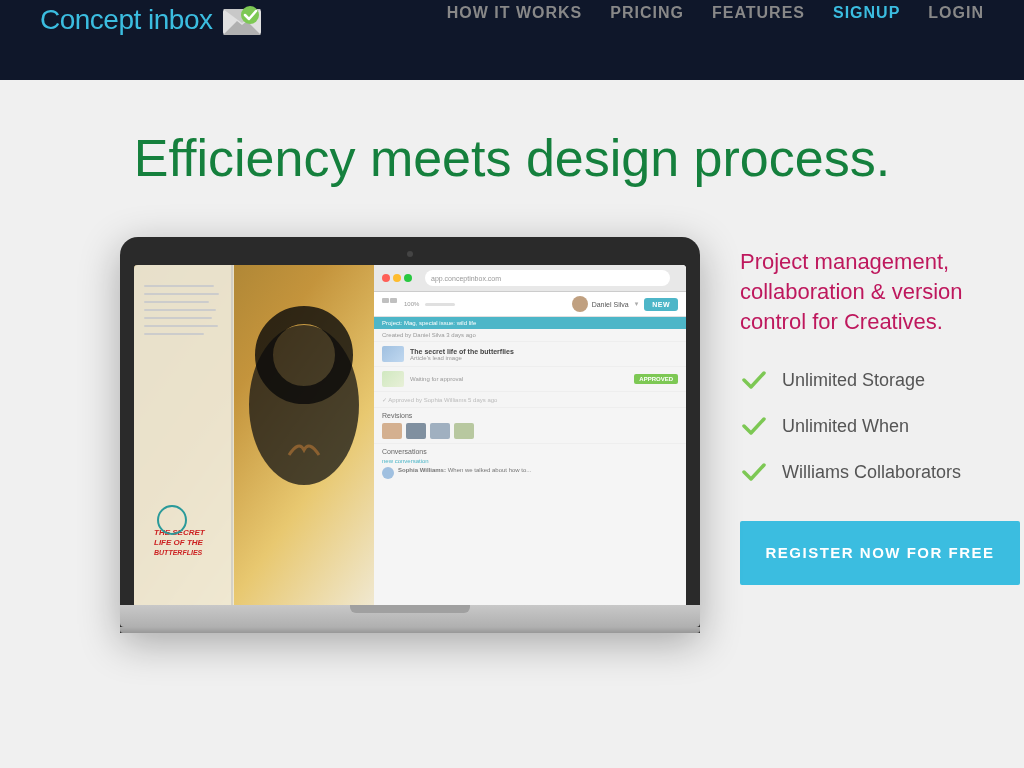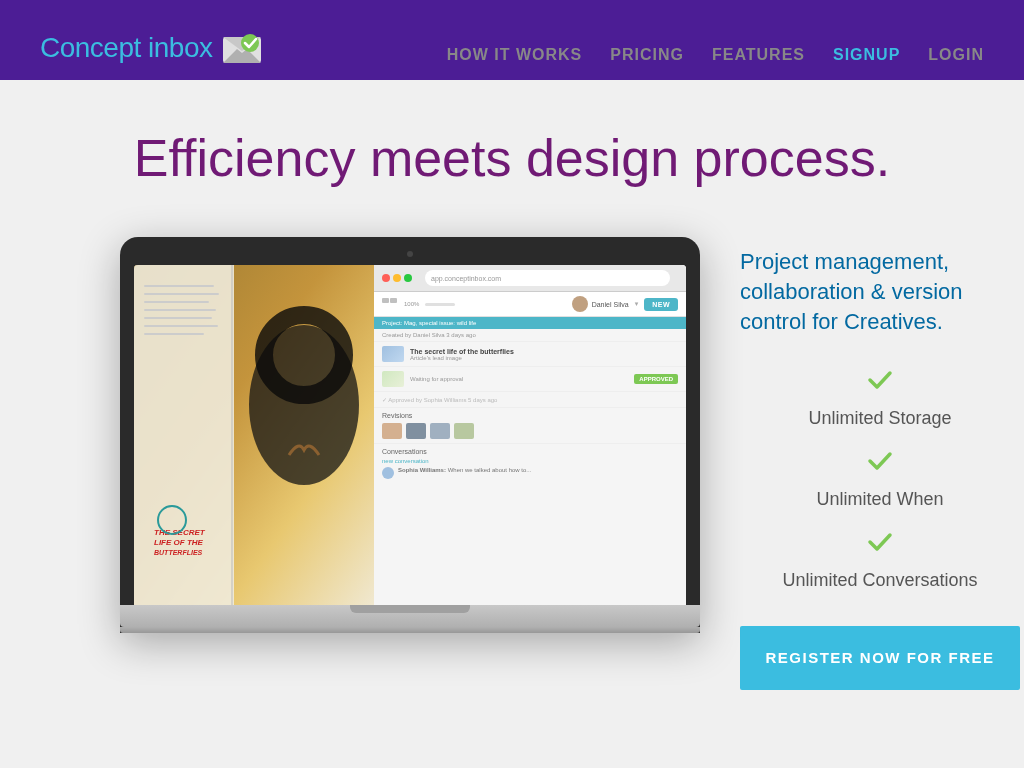--- a/index.html
+++ b/index.html
@@ -6,26 +6,26 @@
     body {
       font-family: 'Helvetica Neue', Arial, sans-serif;
       background: #f0f0f0;
       width: 1024px;
       min-height: 768px;
       overflow-x: hidden;
     }
 
     
     header {
-      background: #4c1d95;
+      background: #0f172a;
       height: 80px;
       display: flex;
-      align-items: flex-end;
+      align-items: flex-start;
       justify-content: space-between;
-      padding: 16px 40px;
+      padding: 4px 40px;
       box-shadow: 0 1px 3px rgba(0,0,0,0.08);
     }
     .logo {
       display: flex;
       align-items: center;
       gap: 10px;
     }
     .logo-text {
       font-size: 28px;
       color: #3bbde0;
@@ -54,21 +54,21 @@
       color: #3bbde0;
     }
 
     
     .hero {
       background: #f0f0f0;
       padding: 50px 60px 40px;
     }
     .hero-headline {
       font-size: 52px;
-      color: #701a75;
+      color: #15803d;
       font-weight: 300;
       text-align: center;
       margin-bottom: 50px;
       line-height: 1.1;
     }
 
     
     .main-content {
       display: flex;
       align-items: flex-start;
@@ -303,37 +303,36 @@
     }
     .conv-text { font-size: 6px; color: #777; line-height: 1.3; }
 
     
     .right-panel {
       flex: 1;
       padding-top: 10px;
     }
     .description {
       font-size: 22px;
-      color: #0369a1;
+      color: #be185d;
       font-weight: 300;
       line-height: 1.35;
       margin-bottom: 30px;
     }
     .features-list {
       list-style: none;
       margin-bottom: 35px;
     }
     .features-list li {
       display: flex;
       align-items: center;
       gap: 14px;
       font-size: 18px;
       color: #555;
       margin-bottom: 18px;
-      flex-direction: column;
     }
     .check-icon {
       width: 28px;
       height: 28px;
       flex-shrink: 0;
     }
     .register-btn {
       background: #3bbde0;
       color: #fff;
       text-align: center;
@@ -521,20 +520,20 @@
         <li>
           <svg class="check-icon" viewBox="0 0 28 28" xmlns="http://www.w3.org/2000/svg">
             <polyline points="4,14 11,21 24,7" stroke="#7dc854" stroke-width="3.5" fill="none" stroke-linecap="round" stroke-linejoin="round"></polyline>
           </svg>
           <span>Unlimited When</span>
         </li>
         <li>
           <svg class="check-icon" viewBox="0 0 28 28" xmlns="http://www.w3.org/2000/svg">
             <polyline points="4,14 11,21 24,7" stroke="#7dc854" stroke-width="3.5" fill="none" stroke-linecap="round" stroke-linejoin="round"></polyline>
           </svg>
-          <span>Unlimited Conversations</span>
+          <span>Williams Collaborators</span>
         </li>
       </ul>
       <div class="register-btn">REGISTER NOW FOR FREE</div>
     </div>
 
   </div>
 </div>
 
 </body></html>

